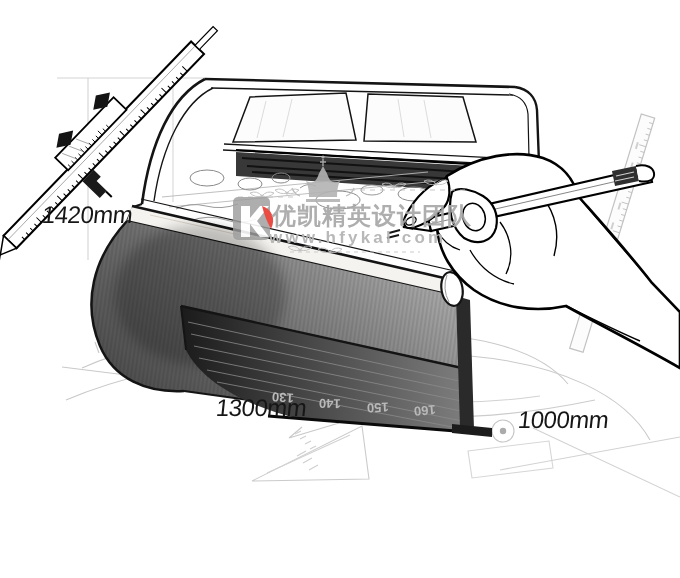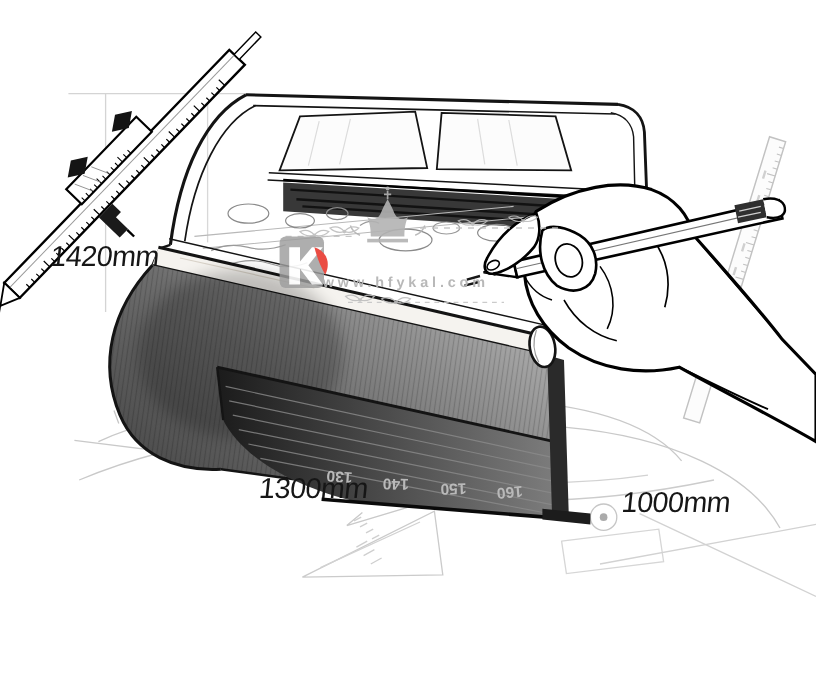--- a/index.html
+++ b/index.html
@@ -4,21 +4,21 @@
 <style>
   html,body{margin:0;padding:0;background:#fff;}
   .stage{position:relative;width:680px;height:578px;background:#ffffff;overflow:hidden;
          font-family:"Liberation Sans",sans-serif;}
   .stage svg{position:absolute;left:0;top:0;}
   .dim-label{position:absolute;font-size:24px;font-weight:500;color:#161616;
              letter-spacing:-0.5px;transform:skewX(-6deg);white-space:nowrap;}
   .protnum{position:absolute;font-size:13px;font-weight:600;color:#b9b9b9;white-space:nowrap;}
   .wm-brand{position:absolute;left:272px;top:200px;font-size:24px;font-weight:700;
             color:#a8a8a8;letter-spacing:1px;white-space:nowrap;opacity:.92;}
-  .wm-url{position:absolute;left:269px;top:228px;font-size:12px;font-weight:600;
+  .wm-url{position:absolute;left:269px;top:228px;font-size:17px;font-weight:600;
           color:#b5b5b5;letter-spacing:3.2px;white-space:nowrap;opacity:.95;}
   .caption{position:absolute;left:50%;top:511px;transform:translateX(-50%);
            font-size:19px;font-weight:700;color:#e60012;letter-spacing:.5px;white-space:nowrap;}
 </style>
 </head>
 <body>
 
 <div class="stage">
 
 <svg width="680" height="578" viewBox="0 0 680 578">
@@ -194,20 +194,21 @@
   </g>
 </svg>
 
 <div>
   <span class="protnum" style="left:272px;top:390px;transform:rotate(184deg);">130</span>
   <span class="protnum" style="left:319px;top:396px;transform:rotate(181deg);">140</span>
   <span class="protnum" style="left:367px;top:400px;transform:rotate(178deg);">150</span>
   <span class="protnum" style="left:414px;top:403px;transform:rotate(175deg);">160</span>
 </div>
 
+<span class="wm-brand">优凯精英设计团队</span>
 <span class="wm-url">www.hfykal.com</span>
 
 <span class="dim-label" style="left:42px;top:201px;">1420mm</span>
 <span class="dim-label" style="left:216px;top:394px;">1300mm</span>
 <span class="dim-label" style="left:518px;top:406px;">1000mm</span>
 
 
 </div>
 
 </body></html>

